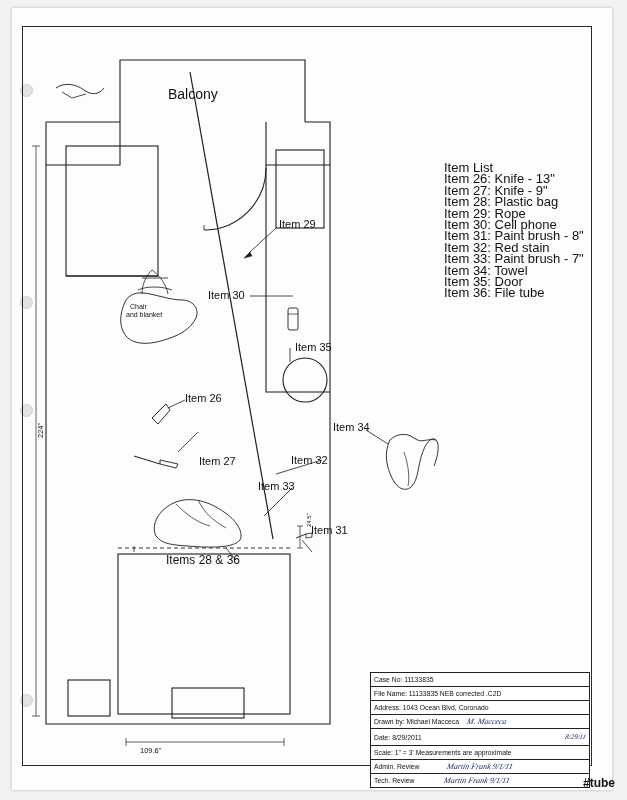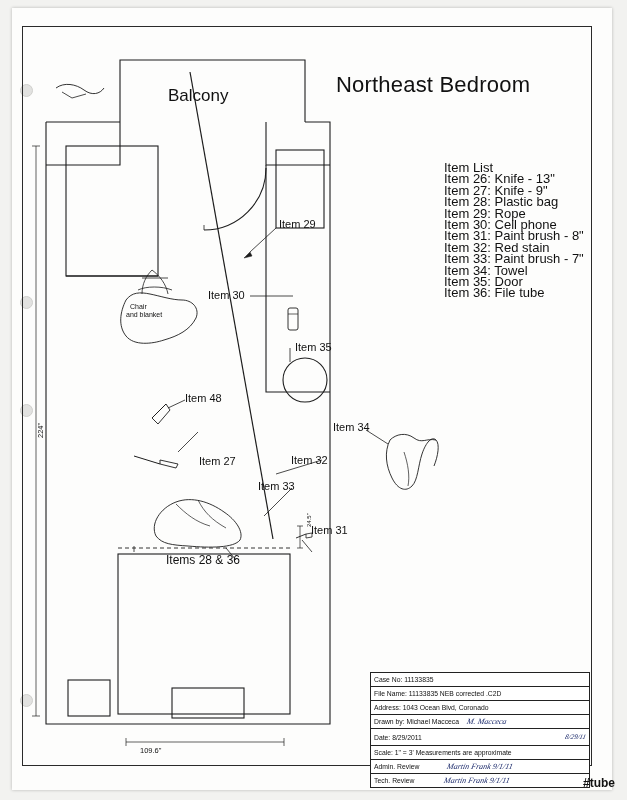--- a/index.html
+++ b/index.html
@@ -43,21 +43,21 @@
     top: 72px;
     font-size: 22px;
     color: #111;
     letter-spacing: 0.2px;
     white-space: nowrap;
   }
   .balcony-label {
     position: absolute;
     left: 168px;
     top: 86px;
-    font-size: 17px;
+    font-size: 14px;
     color: #111;
   }
   
   .item-list {
     position: absolute;
     left: 444px;
     top: 162px;
     font-size: 13px;
     line-height: 11.4px;
     color: #111;
@@ -235,42 +235,41 @@
       <path d="M56,88 C64,82 76,84 84,90 C92,96 100,94 104,88" stroke-width="0.9"></path>
       <path d="M62,92 L72,98 L86,94" stroke-width="0.8"></path>
 
       <path d="M36,146 L36,716" stroke-width="0.7"></path>
       <path d="M32,146 L40,146 M32,716 L40,716" stroke-width="0.7"></path>
       <path d="M126,742 L284,742" stroke-width="0.7"></path>
       <path d="M126,738 L126,746 M284,738 L284,746" stroke-width="0.7"></path>
     </g>
   </svg>
 
-  <div class="title">Northeast Bedroom</div>
   <div class="balcony-label">Balcony</div>
 
   <div class="item-list">
     <div>Item List</div>
     <div>Item 26: Knife - 13"</div>
     <div>Item 27: Knife - 9"</div>
     <div>Item 28: Plastic bag</div>
     <div>Item 29: Rope</div>
     <div>Item 30: Cell phone</div>
     <div>Item 31: Paint brush - 8"</div>
     <div>Item 32: Red stain</div>
     <div>Item 33: Paint brush - 7"</div>
     <div>Item 34: Towel</div>
     <div>Item 35: Door</div>
     <div>Item 36: File tube</div>
   </div>
 
   <div class="callout" style="left:279px; top:218px;">Item 29</div>
   <div class="callout" style="left:208px; top:289px;">Item 30</div>
   <div class="callout" style="left:295px; top:341px;">Item 35</div>
-  <div class="callout" style="left:185px; top:392px;">Item 48</div>
+  <div class="callout" style="left:185px; top:392px;">Item 26</div>
   <div class="callout" style="left:199px; top:423px;margin-top:32px;">Item 27</div>
   <div class="callout" style="left:333px; top:421px;">Item 34</div>
   <div class="callout" style="left:291px; top:454px;">Item 32</div>
   <div class="callout" style="left:258px; top:480px;">Item 33</div>
   <div class="callout" style="left:166px; top:553px; font-size:12px;">Items 28 &amp; 36</div>
   <div class="callout" style="left:311px; top:524px;">Item 31</div>
 
   <div class="small-note" style="left:130px; top:303px;">Chair</div>
   <div class="small-note" style="left:126px; top:311px;">and blanket</div>
 

